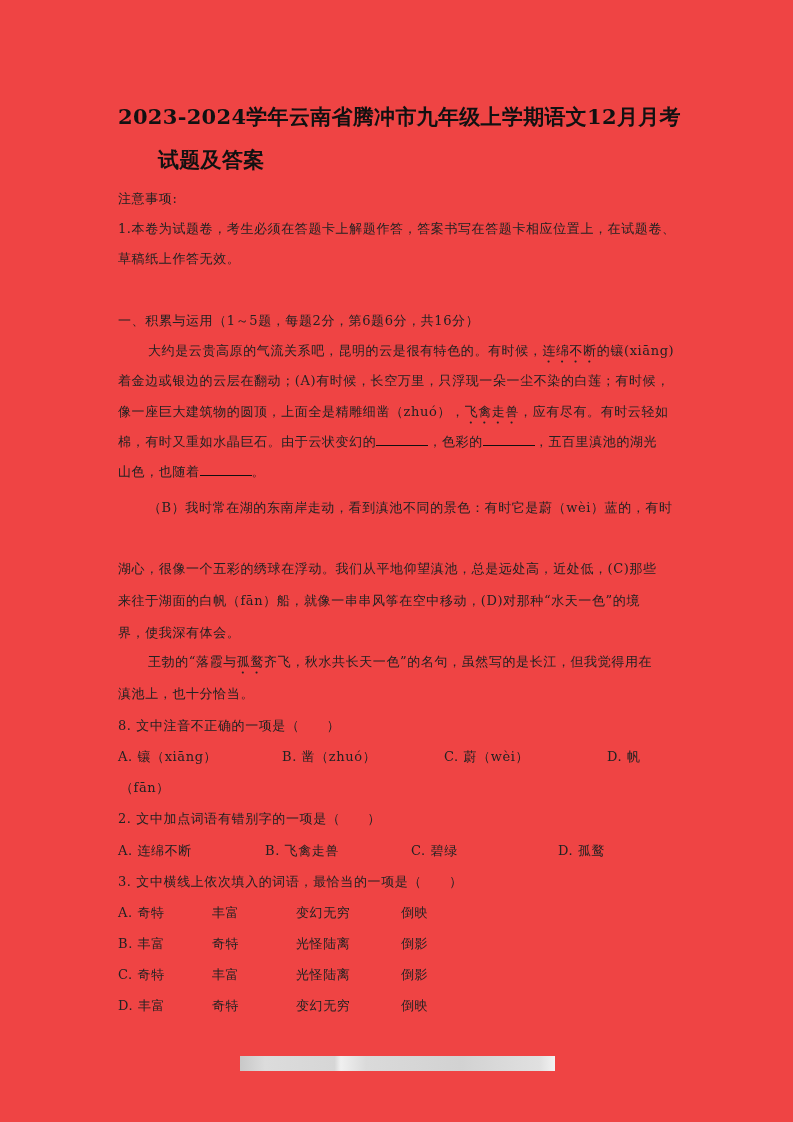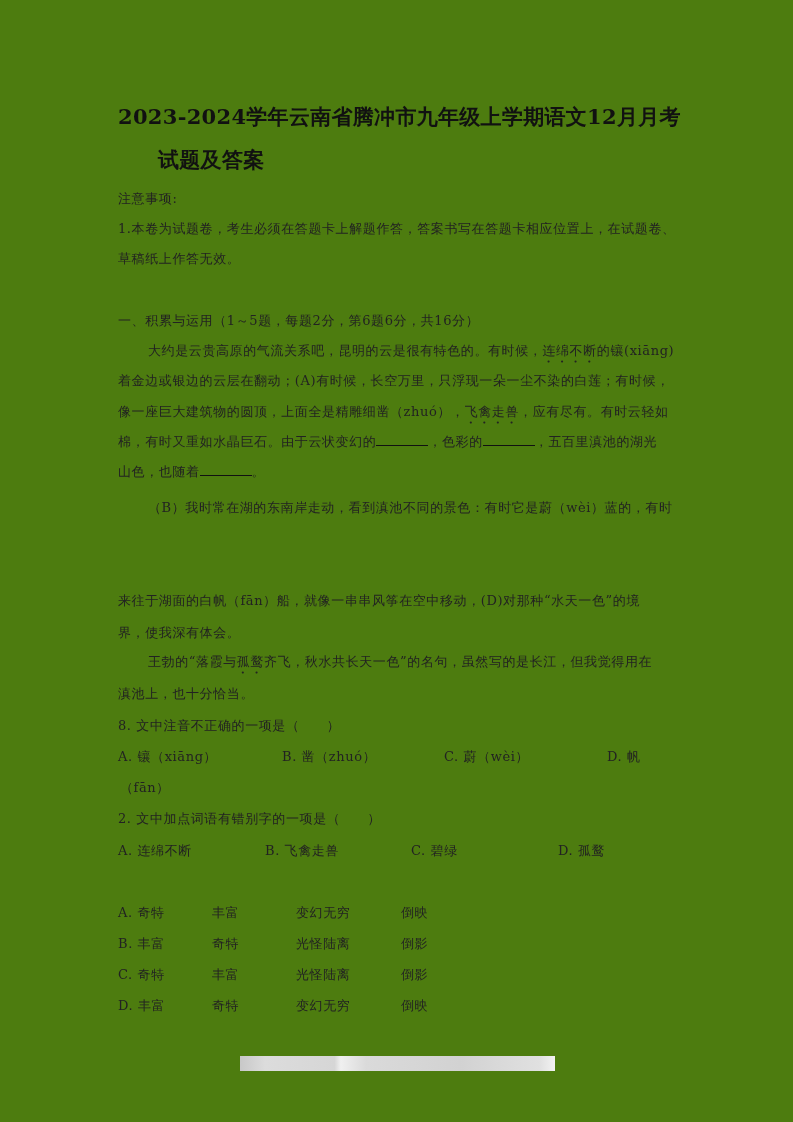--- a/index.html
+++ b/index.html
@@ -1,18 +1,18 @@
 <!DOCTYPE html>
 <html><head>
 <meta charset="utf-8">
 <style>
   html, body { margin: 0; padding: 0; background: #ffffff; }
   body { width: 793px; height: 1122px; position: relative; overflow: hidden;
          font-family: "DejaVu Serif", "Liberation Serif", serif; color: #1a1a1a; }
-  .page { position: absolute; left: 0; top: 0; width: 793px; height: 1122px; background: #4d7c0f; text-decoration: underline; }
+  .page { position: absolute; left: 0; top: 0; width: 793px; height: 1122px; background: #ef4444; text-decoration: underline; }
   .title { position: absolute; left: 118px; width: 560px; font-family: "DejaVu Serif", serif;
            font-weight: bold; font-size: 21px; letter-spacing: 0.3px; color: #111; white-space: nowrap; }
   .line { position: absolute; left: 118px; font-size: 13px; white-space: nowrap; color: #222; letter-spacing: 0.6px; }
   .indent { left: 148px; }
   .blank { display: inline-block; border-bottom: 1px solid #111; vertical-align: baseline; height: 10px; }
   .dot { text-emphasis: dot; -webkit-text-emphasis: dot; text-emphasis-position: under; -webkit-text-emphasis-position: under; }
   .opt { position: absolute; font-size: 13px; white-space: nowrap; color: #222; letter-spacing: 0.6px; }
   .footer-bar { position: absolute; left: 240px; top: 1056px; width: 315px; height: 15px;
                 background: linear-gradient(90deg,#c8c8c8 0%,#dcdcdc 8%,#d6d6d6 30%,#f0f0f0 32%,#dadada 40%,#d2d2d2 70%,#e0e0e0 95%,#f2f2f2 100%); }
 </style>
@@ -37,20 +37,21 @@
     <span>像一座巨大建筑物的圆顶，上面全是精雕细凿（zhuó），</span><span class="dot">飞禽走兽</span><span>，应有尽有。有时云轻如</span>
   </div>
   <div class="line" style="top:433px;">
     <span>棉，有时又重如水晶巨石。由于云状变幻的</span><span class="blank" style="width:52px;"></span><span>，色彩的</span><span class="blank" style="width:52px;"></span><span>，五百里滇池的湖光</span>
   </div>
   <div class="line" style="top:463px;">
     <span>山色，也随着</span><span class="blank" style="width:52px;"></span><span>。</span>
   </div>
 
   <div class="line indent" style="top:499px;">（B）我时常在湖的东南岸走动，看到滇池不同的景色：有时它是蔚（wèi）蓝的，有时</div>
+  <div class="line" style="top:560px;">湖心，很像一个五彩的绣球在浮动。我们从平地仰望滇池，总是远处高，近处低，(C)那些</div>
   <div class="line" style="top:592px;">来往于湖面的白帆（fān）船，就像一串串风筝在空中移动，(D)对那种“水天一色”的境</div>
   <div class="line" style="top:624px;">界，使我深有体会。</div>
 
   <div class="line indent" style="top:653px;">
     <span>王勃的“落霞与</span><span class="dot">孤鹜</span><span>齐飞，秋水共长天一色”的名句，虽然写的是长江，但我觉得用在</span>
   </div>
   <div class="line" style="top:685px;">滇池上，也十分恰当。</div>
 
   <div class="line" style="top:717px;">8. 文中注音不正确的一项是（　　）</div>
   <div class="opt" style="top:748px; left:118px;">A. 镶（xiāng）</div>
@@ -58,20 +59,21 @@
   <div class="opt" style="top:748px; left:444px;">C. 蔚（wèi）</div>
   <div class="opt" style="top:748px; left:607px;">D. 帆</div>
   <div class="opt" style="top:779px; left:120px;">（fān）</div>
 
   <div class="line" style="top:810px;">2. 文中加点词语有错别字的一项是（　　）</div>
   <div class="opt" style="top:842px; left:118px;">A. 连绵不断</div>
   <div class="opt" style="top:842px; left:265px;">B. 飞禽走兽</div>
   <div class="opt" style="top:842px; left:411px;">C. 碧绿</div>
   <div class="opt" style="top:842px; left:558px;">D. 孤鹜</div>
 
+  <div class="line" style="top:873px;">3. 文中横线上依次填入的词语，最恰当的一项是（　　）</div>
 
   <div class="opt" style="top:904px; left:118px;">A. 奇特</div>
   <div class="opt" style="top:904px; left:212px;">丰富</div>
   <div class="opt" style="top:904px; left:296px;">变幻无穷</div>
   <div class="opt" style="top:904px; left:401px;">倒映</div>
 
   <div class="opt" style="top:935px; left:118px;">B. 丰富</div>
   <div class="opt" style="top:935px; left:212px;">奇特</div>
   <div class="opt" style="top:935px; left:296px;">光怪陆离</div>
   <div class="opt" style="top:935px; left:401px;">倒影</div>

